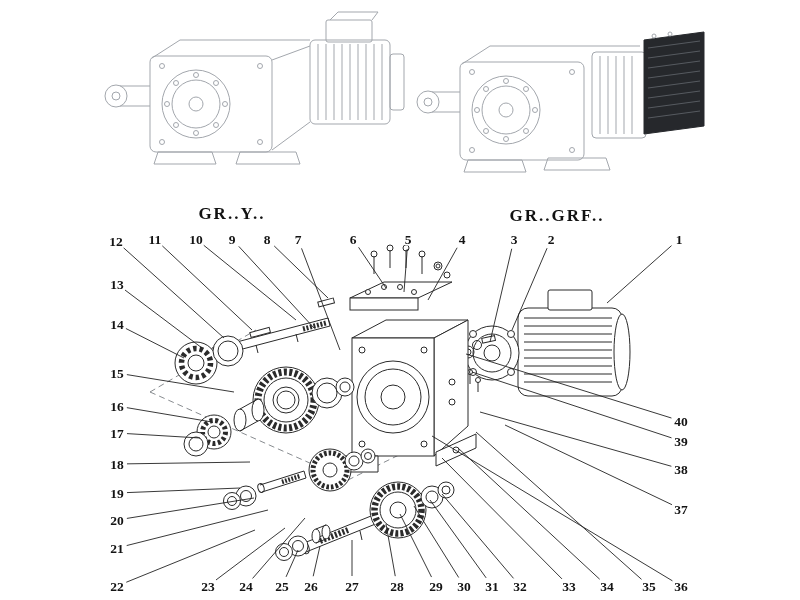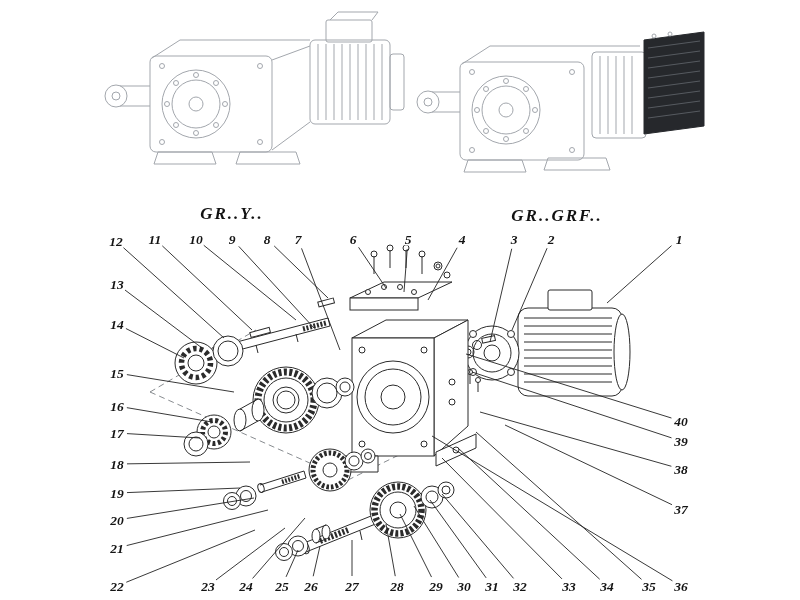--- a/index.html
+++ b/index.html
@@ -1,17 +1,17 @@
 <!DOCTYPE html>
 <html><head>
 <meta charset="utf-8">
 <style>
   html,body{margin:0;padding:0;background:#ffffff;}
   .stage{position:relative;width:800px;height:600px;background:#ffffff;overflow:hidden;
-         font-family:"Liberation Serif","DejaVu Serif",serif;font-style:italic;}
+         font-family:"Liberation Serif","DejaVu Serif",serif;}
   svg{position:absolute;left:0;top:0;}
   .variant-label{font-family:"Liberation Serif","DejaVu Serif",serif;font-size:17px;font-weight:700;
                  letter-spacing:2px;fill:#121212;text-anchor:middle;}
   .callout{font-family:"Liberation Serif","DejaVu Serif",serif;font-size:13.5px;font-weight:700;
            fill:#141414;text-anchor:middle;dominant-baseline:central;
            paint-order:stroke;stroke:#ffffff;stroke-width:3px;}
   .leaders line{stroke:#232323;stroke-width:0.9;}
   .gray{stroke:#a3a7ad;fill:none;stroke-width:1;}
   .dark{stroke:#2b2b2b;fill:none;stroke-width:1;}
 </style>

